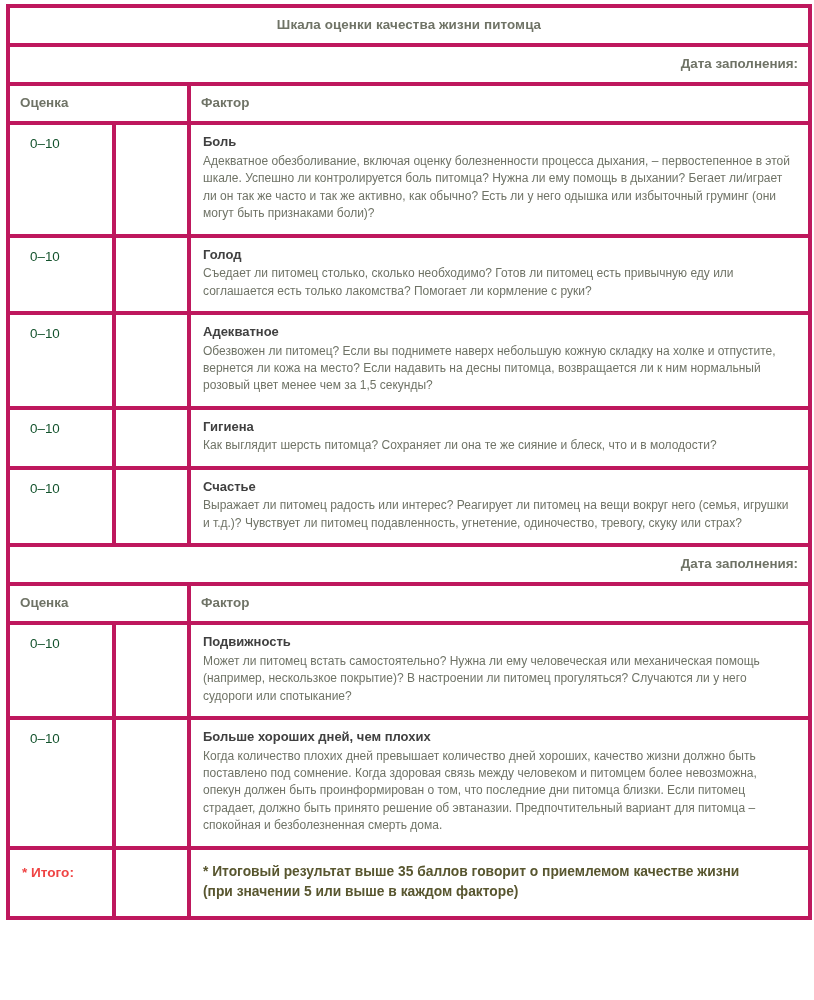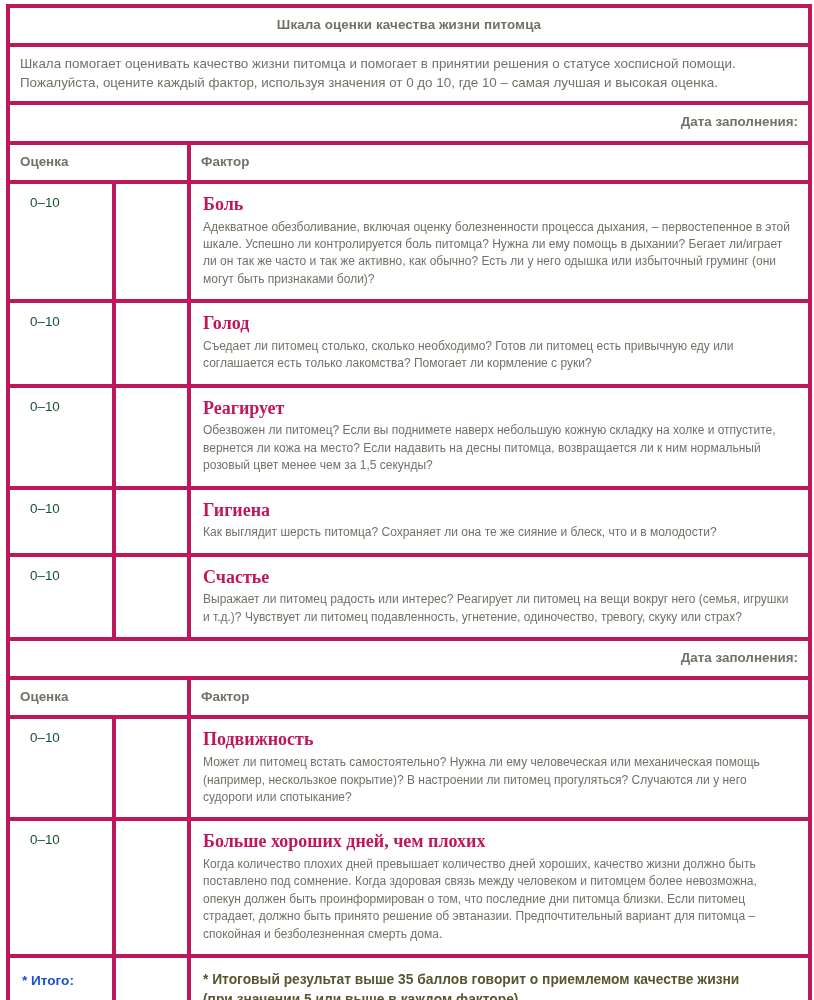--- a/index.html
+++ b/index.html
@@ -93,37 +93,36 @@
     color: #14532d;
     padding: 9px 10px 10px 20px;
     white-space: nowrap;
   }
   .row-factor td.blank { padding: 0; }
   .row-factor td.factor {
     padding: 8px 12px 11px 12px;
   }
   .factor-name {
     font-weight: bold;
-    color: #be185d;
-    font-size: 18px;
+    color: #404040;
+    font-size: 13px;
     display: block;
     margin-bottom: 1px;
-    font-family: Liberation Serif, serif;
   }
   .factor-desc {
     display: block;
     color: #6f7366;
     font-size: 12px;
     line-height: 1.45;
   }
 
   
   .row-total td.score {
     font-weight: bold;
-    color: #1d4ed8;
+    color: #ef4444;
     font-size: 13.6px;
     padding: 13px 10px 14px 12px;
     white-space: nowrap;
   }
   .row-total td.blank { padding: 0; }
   .row-total td.note {
     font-weight: bold;
     color: #58562f;
     font-size: 13.8px;
     line-height: 1.45;
@@ -140,26 +139,20 @@
       <col class="c-score">
       <col class="c-blank">
       <col class="c-factor">
     </colgroup>
     <tbody>
 
       <tr class="row-title">
         <td colspan="3">Шкала оценки качества жизни питомца</td>
       </tr>
 
-      <tr class="row-intro">
-        <td colspan="3">
-          <p>Шкала помогает оценивать качество жизни питомца и помогает в принятии решения о статусе хосписной помощи.</p>
-          <p>Пожалуйста, оцените каждый фактор, используя значения от 0 до 10, где 10 – самая лучшая и высокая оценка.</p>
-        </td>
-      </tr>
 
       <tr class="row-date thick-top">
         <td colspan="3">Дата заполнения:</td>
       </tr>
 
       <tr class="row-colhead">
         <td colspan="2">Оценка</td>
         <td>Фактор</td>
       </tr>
 
@@ -178,21 +171,21 @@
         <td class="factor">
           <span class="factor-name">Голод</span>
           <span class="factor-desc">Съедает ли питомец столько, сколько необходимо? Готов ли питомец есть привычную еду или соглашается есть только лакомства? Помогает ли кормление с руки?</span>
         </td>
       </tr>
 
       <tr class="row-factor">
         <td class="score">0–10</td>
         <td class="blank"></td>
         <td class="factor">
-          <span class="factor-name">Реагирует</span>
+          <span class="factor-name">Адекватное</span>
           <span class="factor-desc">Обезвожен ли питомец? Если вы поднимете наверх небольшую кожную складку на холке и отпустите, вернется ли кожа на место? Если надавить на десны питомца, возвращается ли к ним нормальный розовый цвет менее чем за 1,5 секунды?</span>
         </td>
       </tr>
 
       <tr class="row-factor">
         <td class="score">0–10</td>
         <td class="blank"></td>
         <td class="factor">
           <span class="factor-name">Гигиена</span>
           <span class="factor-desc">Как выглядит шерсть питомца? Сохраняет ли она те же сияние и блеск, что и в молодости?</span>

